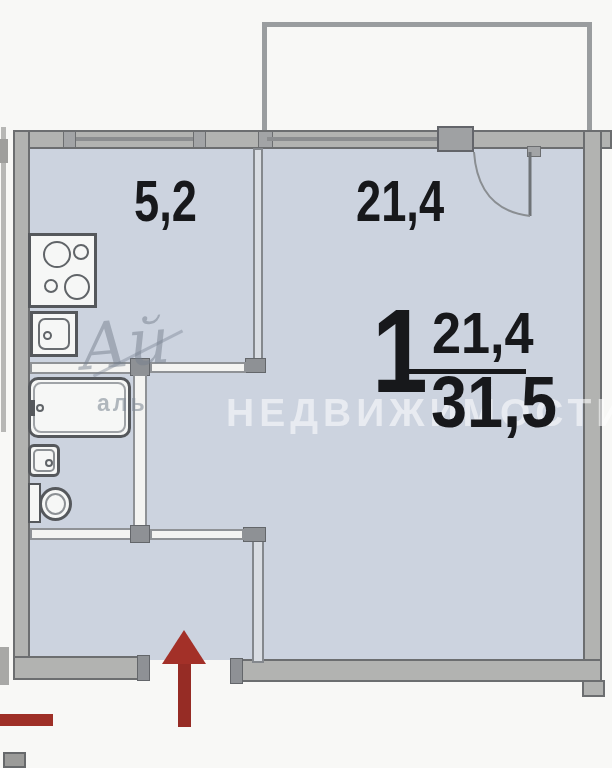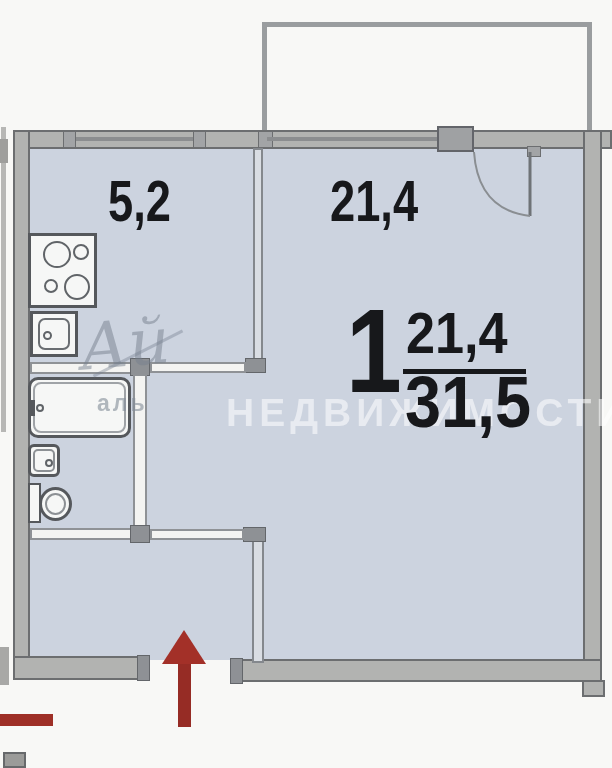--- a/index.html
+++ b/index.html
@@ -18,21 +18,21 @@
   .cap{background:#8e9195;border:1px solid #63666a;}
   .jamb{background:#a2a4a6;border:1px solid #6c6e70;}
   
   .bal{background:#9a9d9f;}
   
   .win{background:#8b8d8f;}
   
   .fix{background:#f6f7f6;border:3px solid #55585c;}
   .circ{border-radius:50%;border:2px solid #606468;position:absolute;box-sizing:border-box;}
   
-  .lbl{position:absolute;font-weight:700;color:#17181b;line-height:1;white-space:nowrap;}
+  .lbl{position:absolute;font-weight:700;color:#17181b;line-height:1;white-space:nowrap;margin-left:26px;}
   .lbl>span{display:inline-block;transform:scaleX(0.78);transform-origin:0 50%;}
   .lblwide>span{transform:scaleX(0.9);}
   .one>span{transform:scaleX(0.85);}
   
   .wm{position:absolute;font-weight:700;line-height:1;white-space:nowrap;}
   .red{background:#9e2f27;}
 </style>
 </head>
 <body>
 

